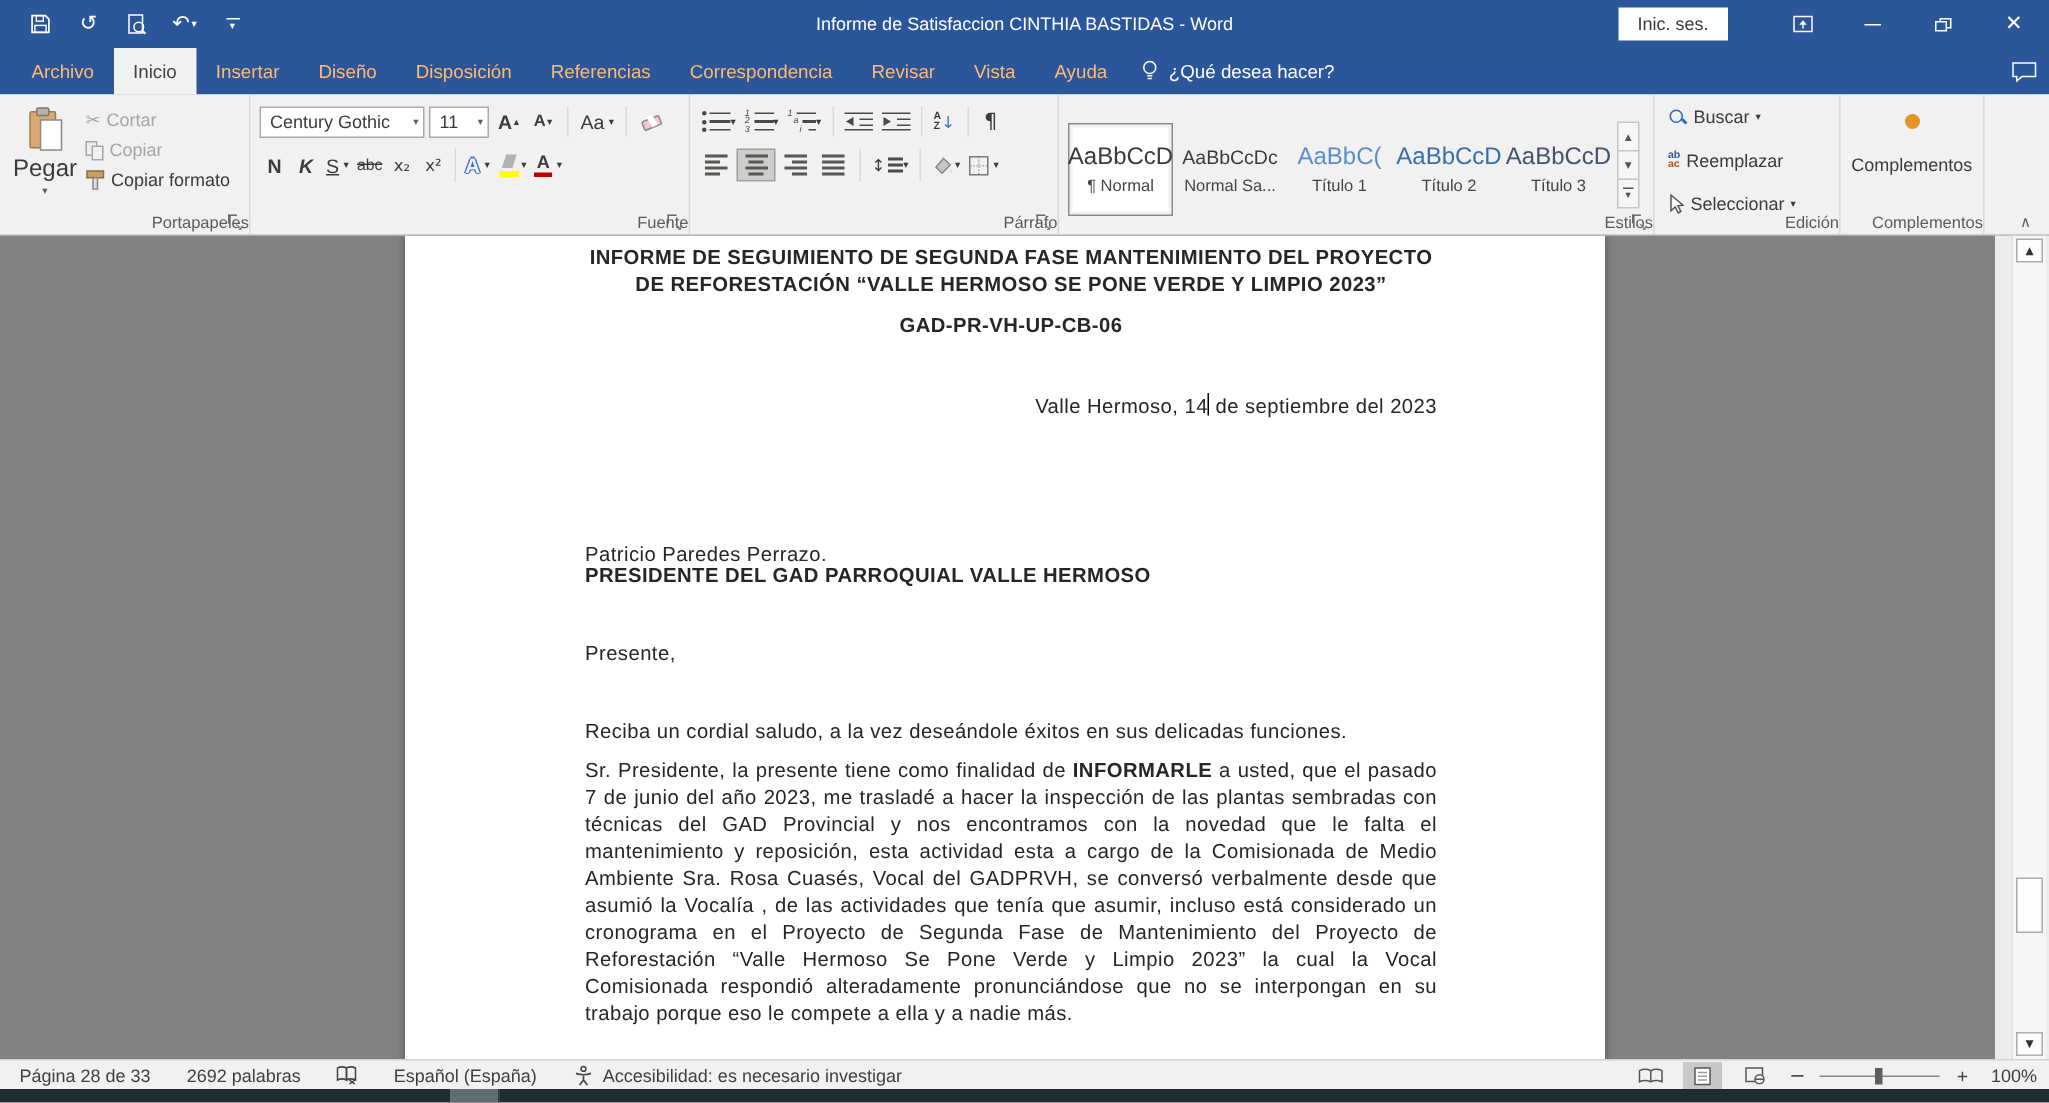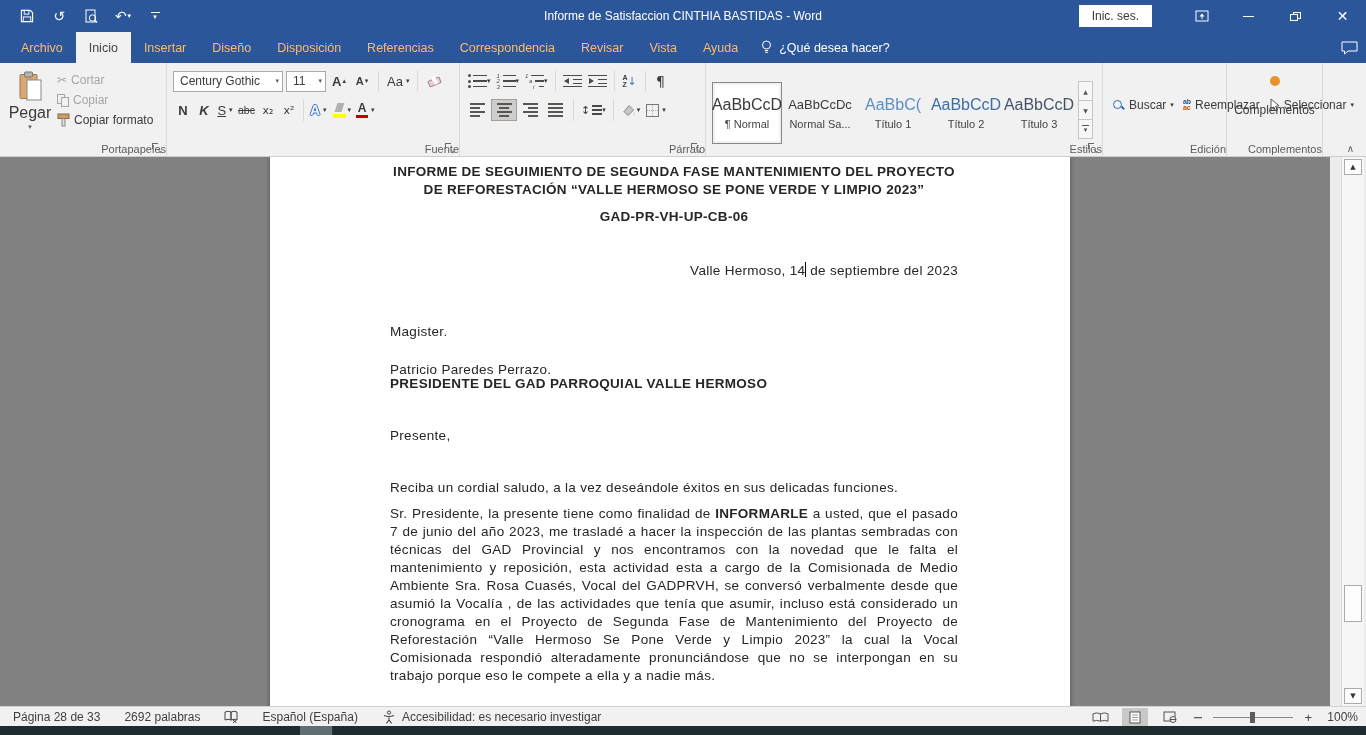--- a/index.html
+++ b/index.html
@@ -98,21 +98,21 @@
   .card.sel{background:#fff;border:1px solid #8a8886;box-shadow:inset 0 0 0 2px #f1f1f1}
   .card .prev{font-size:16px;line-height:17px;color:#3b3b3b;white-space:nowrap}
   .card .prev.small{font-size:13px}
   .card .cname{font-size:11px;color:#444}
   .prev.t1{color:#5b8ec9}.prev.t2{color:#3a6ea8}.prev.t3{color:#44546a}
   .stystrip{display:flex;flex-direction:column;margin-left:4px}
   .stybtn{width:15px;height:20px;border:1px solid #c8c6c4;background:#f6f6f6;display:flex;flex-direction:column;align-items:center;justify-content:center;font-size:6px;color:#555;margin-top:-1px}
   .stybtn .bar{width:7px;height:1px;background:#555;margin-bottom:1px}
 
   
-  .g-edit{width:124px;display:flex;flex-direction:row;gap:3px;padding-top:7px}
+  .g-edit{width:124px;display:flex;flex-direction:column;gap:13px;padding-top:7px}
   .g-add{width:96px;position:relative}
   .add-dot{position:absolute;top:13px;left:0;right:0;display:flex;justify-content:center}
   .add-dot i{width:10px;height:10px;border-radius:50%;background:#e8922c}
   .add-label{position:absolute;top:40px;left:0;right:0;text-align:center;font-size:12px;color:#3b3b3b}
   .collapse{position:absolute;right:12px;bottom:2px;font-size:10px;color:#605e5c}
   .mag{position:relative;width:13px;height:13px}
   .mag::before{content:"";position:absolute;left:1px;top:1px;width:7px;height:7px;border:1.4px solid #2f6bb0;border-radius:50%}
   .mag::after{content:"";position:absolute;left:8.5px;top:8.5px;width:4px;height:1.6px;background:#2f6bb0;transform:rotate(45deg)}
   .rep{display:flex;flex-direction:column;font-size:7px;line-height:6.5px;font-weight:700}
   .rep .a{color:#2b579a}.rep .c{color:#b45309}
@@ -543,21 +543,20 @@
 <div class="canvas">
   <div class="page">
     <div class="blk doc-title">
       <span>INFORME DE SEGUIMIENTO DE SEGUNDA FASE MANTENIMIENTO DEL PROYECTO</span>
       <span>DE REFORESTACIÓN “VALLE HERMOSO SE PONE VERDE Y LIMPIO 2023”</span>
     </div>
     <div class="blk doc-code">GAD-PR-VH-UP-CB-06</div>
     <div class="blk doc-date">
       <span>Valle Hermoso, 14</span><span class="cursorbar"></span><span> de septiembre del 2023</span>
     </div>
-    <div class="blk a1">Magister.</div>
     <div class="blk a2">Patricio Paredes Perrazo.</div>
     <div class="blk a3">PRESIDENTE DEL GAD PARROQUIAL VALLE HERMOSO</div>
     <div class="blk salu">Presente,</div>
     <div class="blk greet">Reciba un cordial saludo, a la vez deseándole éxitos en sus delicadas funciones.</div>
     <div class="blk bodyp">
       <span>Sr. Presidente, la presente tiene como finalidad de </span><b>INFORMARLE</b><span> a usted, que el pasado 7 de junio del año 2023, me trasladé a hacer la inspección de las plantas sembradas con técnicas del GAD Provincial y nos encontramos con la novedad que le falta el mantenimiento y reposición, esta actividad esta a cargo de la Comisionada de Medio Ambiente Sra. Rosa Cuasés, Vocal del GADPRVH, se conversó verbalmente desde que asumió la Vocalía , de las actividades que tenía que asumir, incluso está considerado un cronograma en el Proyecto de Segunda Fase de Mantenimiento del Proyecto de Reforestación “Valle Hermoso Se Pone Verde y Limpio 2023” la cual la Vocal Comisionada respondió alteradamente pronunciándose que no se interpongan en su trabajo porque eso le compete a ella y a nadie más.</span>
     </div>
   </div>
 
   <div class="scroll-gutter">

